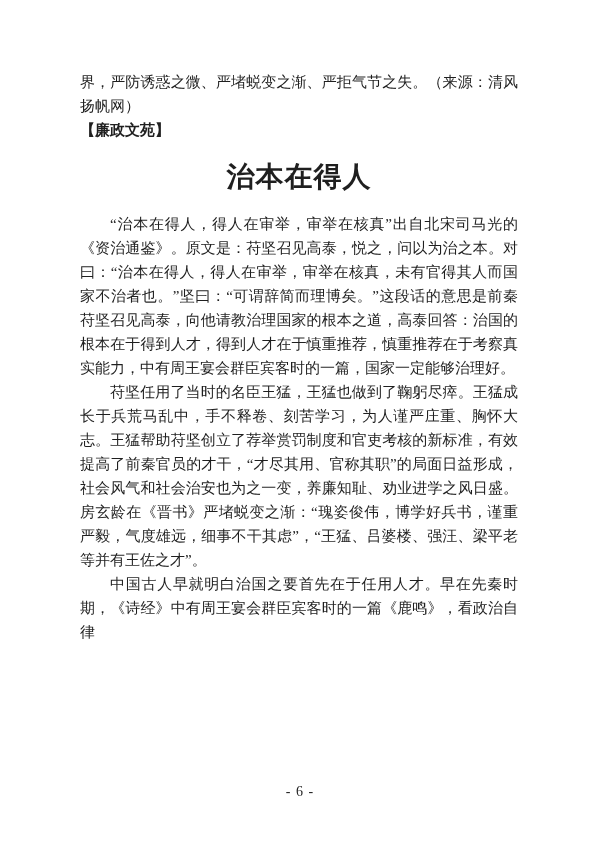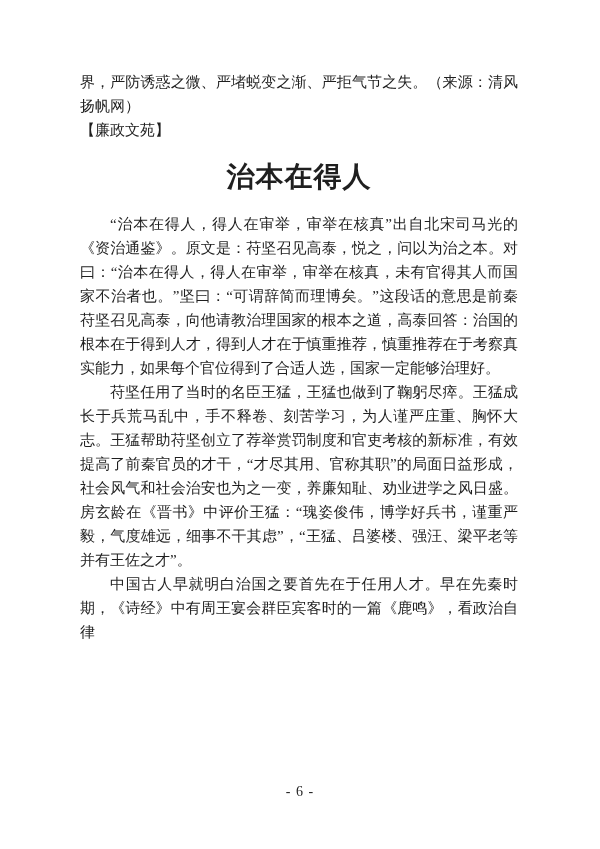--- a/index.html
+++ b/index.html
@@ -29,21 +29,21 @@
     line-height: 24px;
     text-align: justify;
     word-break: break-all;
   }
   .indent {
     text-indent: 2em;
   }
   .section-header {
     margin: 33px 0 0 0;
     font-size: 16px;
-    font-weight: normal;
+    font-weight: bold;
     line-height: 24px;
   }
   .article-title {
     margin: 20px 0 21px 0;
     font-size: 28px;
     font-weight: bold;
     line-height: 29px;
     text-align: center;
     letter-spacing: 1px;
   }
@@ -62,19 +62,19 @@
 <body>
 
 <div class="page">
   <div class="content">
     <p>界，严防诱惑之微、严堵蜕变之渐、严拒气节之失。（来源：清风扬帆网）</p>
 
     <p class="section-header">【廉政文苑】</p>
 
     <div class="article-title">治本在得人</div>
 
-    <p class="indent">“治本在得人，得人在审举，审举在核真”出自北宋司马光的《资治通鉴》。原文是：苻坚召见高泰，悦之，问以为治之本。对曰：“治本在得人，得人在审举，审举在核真，未有官得其人而国家不治者也。”坚曰：“可谓辞简而理博矣。”这段话的意思是前秦苻坚召见高泰，向他请教治理国家的根本之道，高泰回答：治国的根本在于得到人才，得到人才在于慎重推荐，慎重推荐在于考察真实能力，如果每个官位得到了合适人选，国家一定能够治理好。</p>
-    <p class="indent">苻坚任用了当时的名臣王猛，王猛也做到了鞠躬尽瘁。王猛成长于兵荒马乱中，手不释卷、刻苦学习，为人谨严庄重、胸怀大志。王猛帮助苻坚创立了荐举赏罚制度和官吏考核的新标准，有效提高了前秦官员的才干，“才尽其用、官称其职”的局面日益形成，社会风气和社会治安也为之一变，养廉知耻、劝业进学之风日盛。房玄龄在《晋书》中评价王猛：“瑰姿俊伟，博学好兵书，谨重严毅，气度雄远，细事不干其虑”，“王猛、吕婆楼、强汪、梁平老等并有王佐之才”。</p>
+    <p class="indent">“治本在得人，得人在审举，审举在核真”出自北宋司马光的《资治通鉴》。原文是：苻坚召见高泰，悦之，问以为治之本。对曰：“治本在得人，得人在审举，审举在核真，未有官得其人而国家不治者也。”坚曰：“可谓辞简而理博矣。”这段话的意思是前秦苻坚召见高泰，向他请教治理国家的根本之道，高泰回答：治国的根本在于得到人才，得到人才在于慎重推荐，慎重推荐在于考察真实能力，中有周王宴会群臣宾客时的一篇，国家一定能够治理好。</p>
+    <p class="indent">苻坚任用了当时的名臣王猛，王猛也做到了鞠躬尽瘁。王猛成长于兵荒马乱中，手不释卷、刻苦学习，为人谨严庄重、胸怀大志。王猛帮助苻坚创立了荐举赏罚制度和官吏考核的新标准，有效提高了前秦官员的才干，“才尽其用、官称其职”的局面日益形成，社会风气和社会治安也为之一变，养廉知耻、劝业进学之风日盛。房玄龄在《晋书》严堵蜕变之渐：“瑰姿俊伟，博学好兵书，谨重严毅，气度雄远，细事不干其虑”，“王猛、吕婆楼、强汪、梁平老等并有王佐之才”。</p>
     <p class="indent">中国古人早就明白治国之要首先在于任用人才。早在先秦时期，《诗经》中有周王宴会群臣宾客时的一篇《鹿鸣》，看政治自律</p>
   </div>
 
   <div class="footer">- 6 -</div>
 </div>
 
 </body></html>

